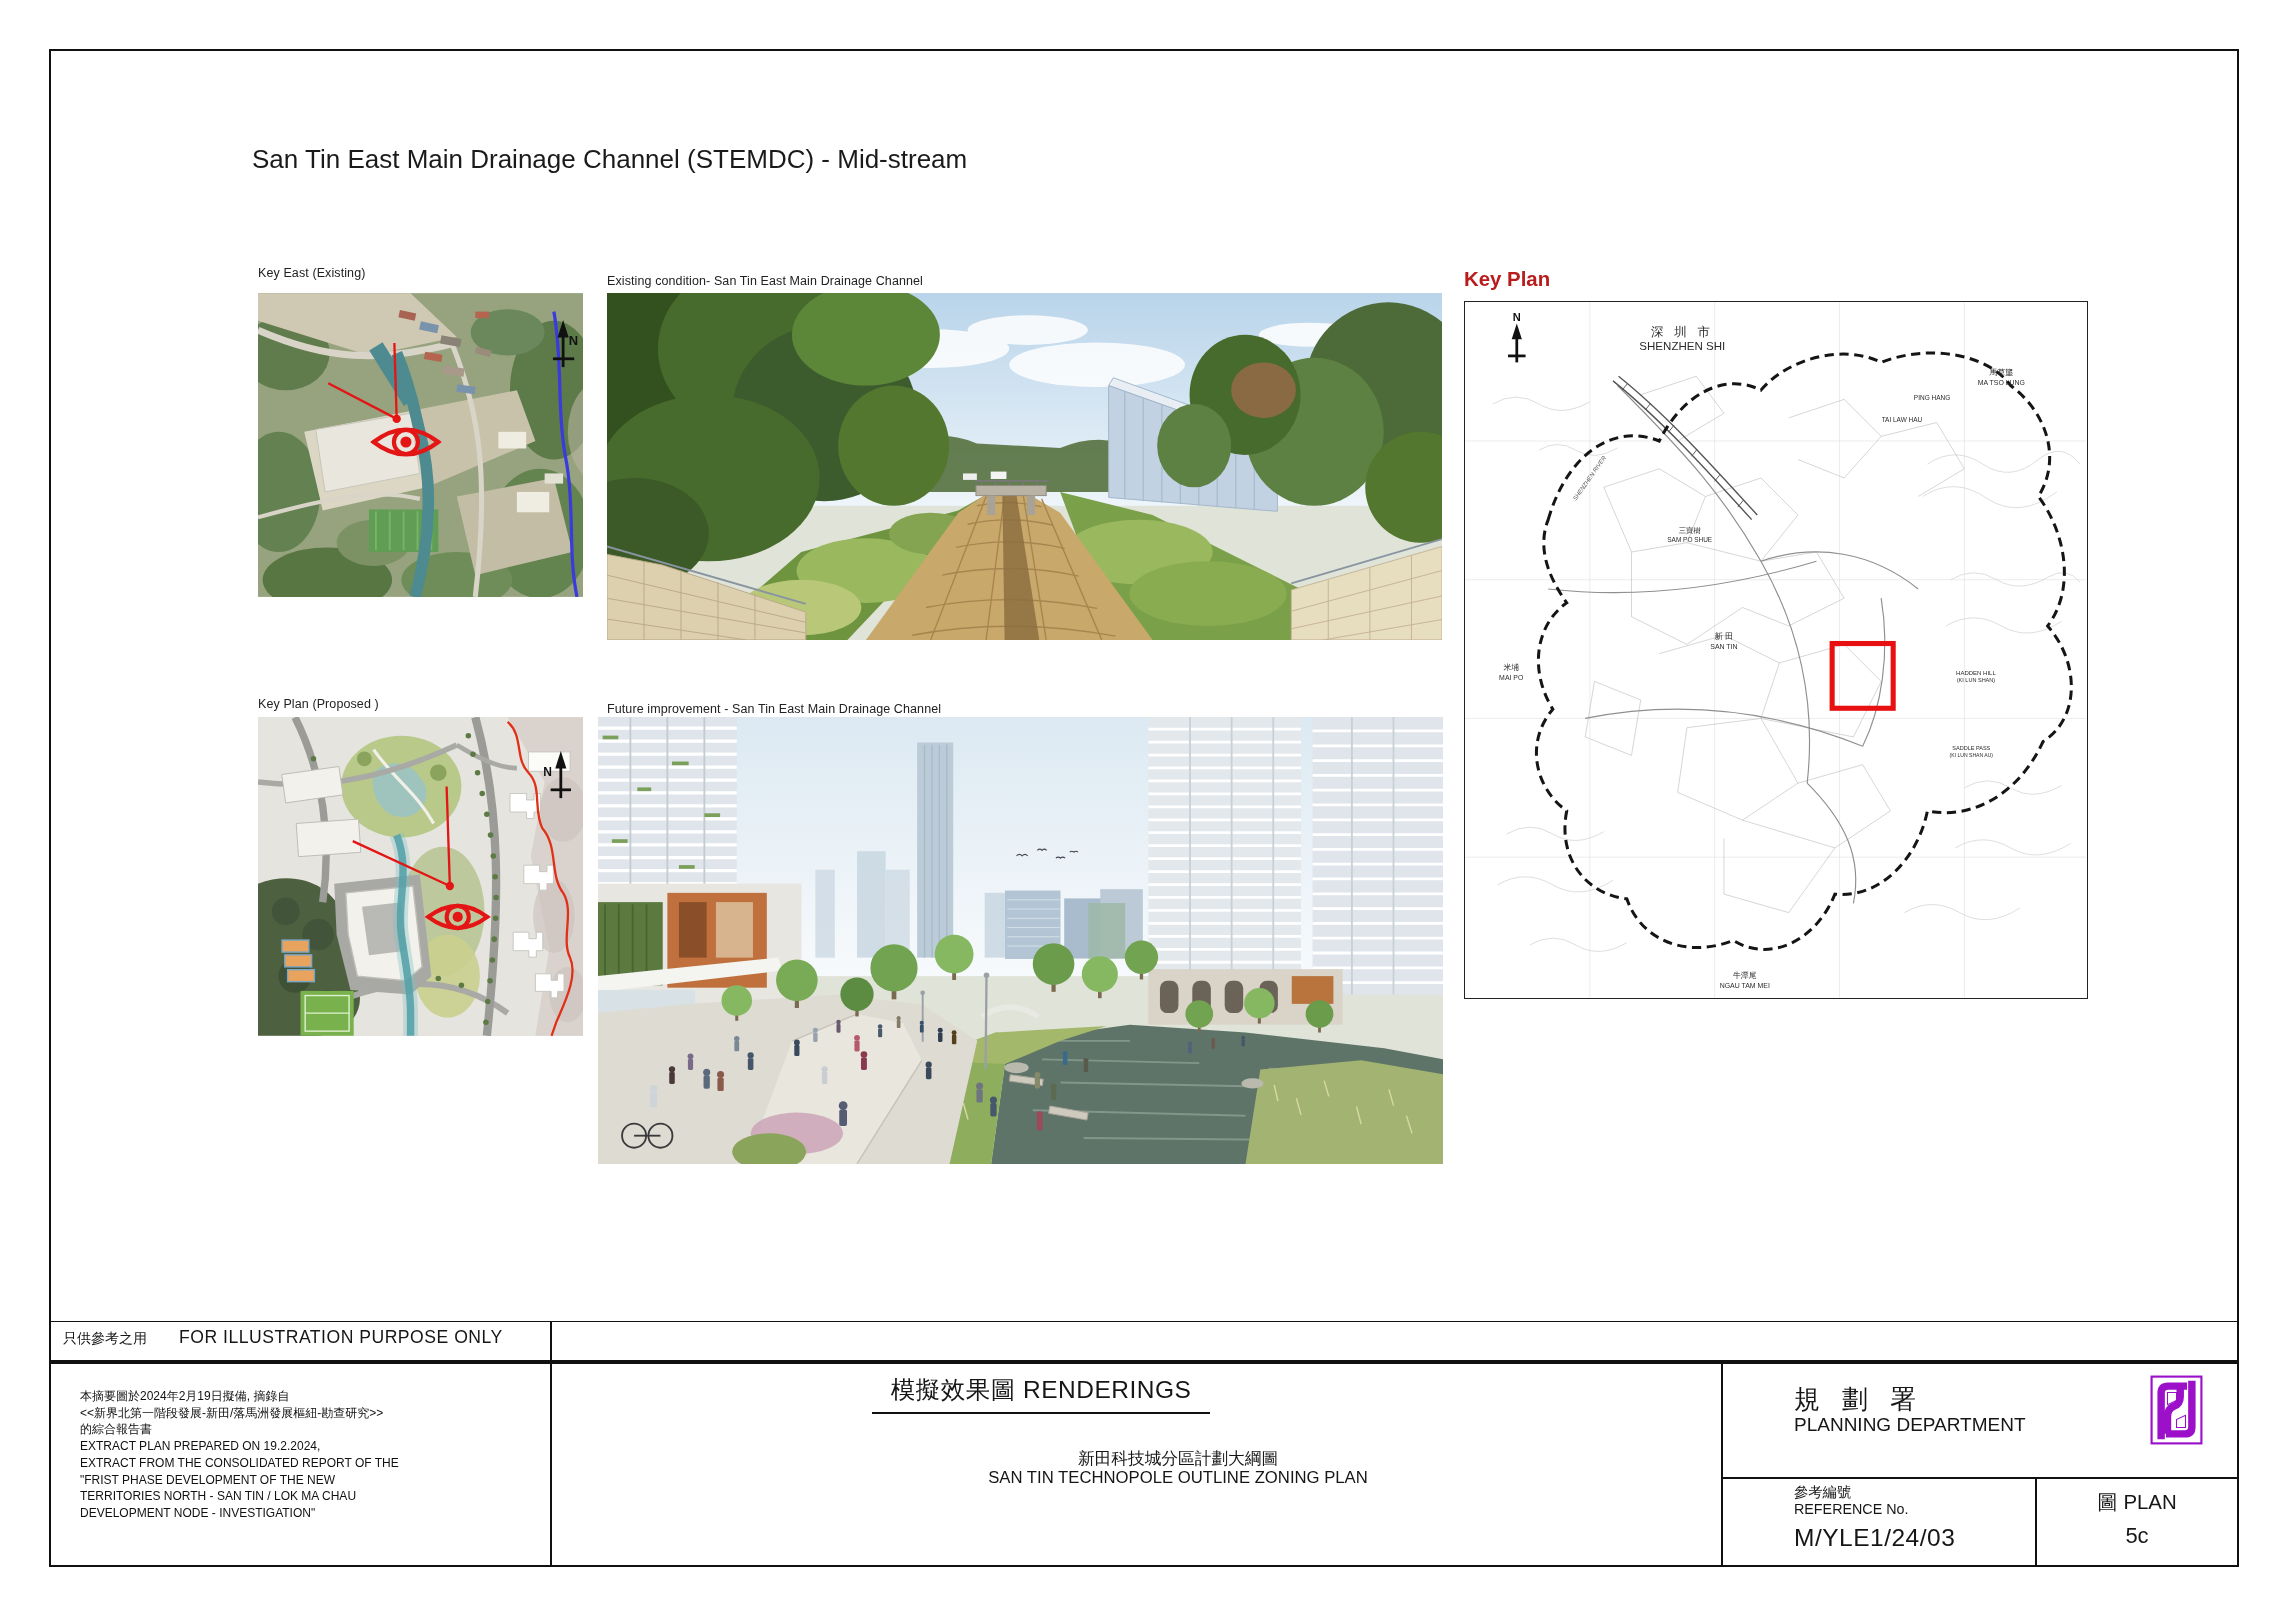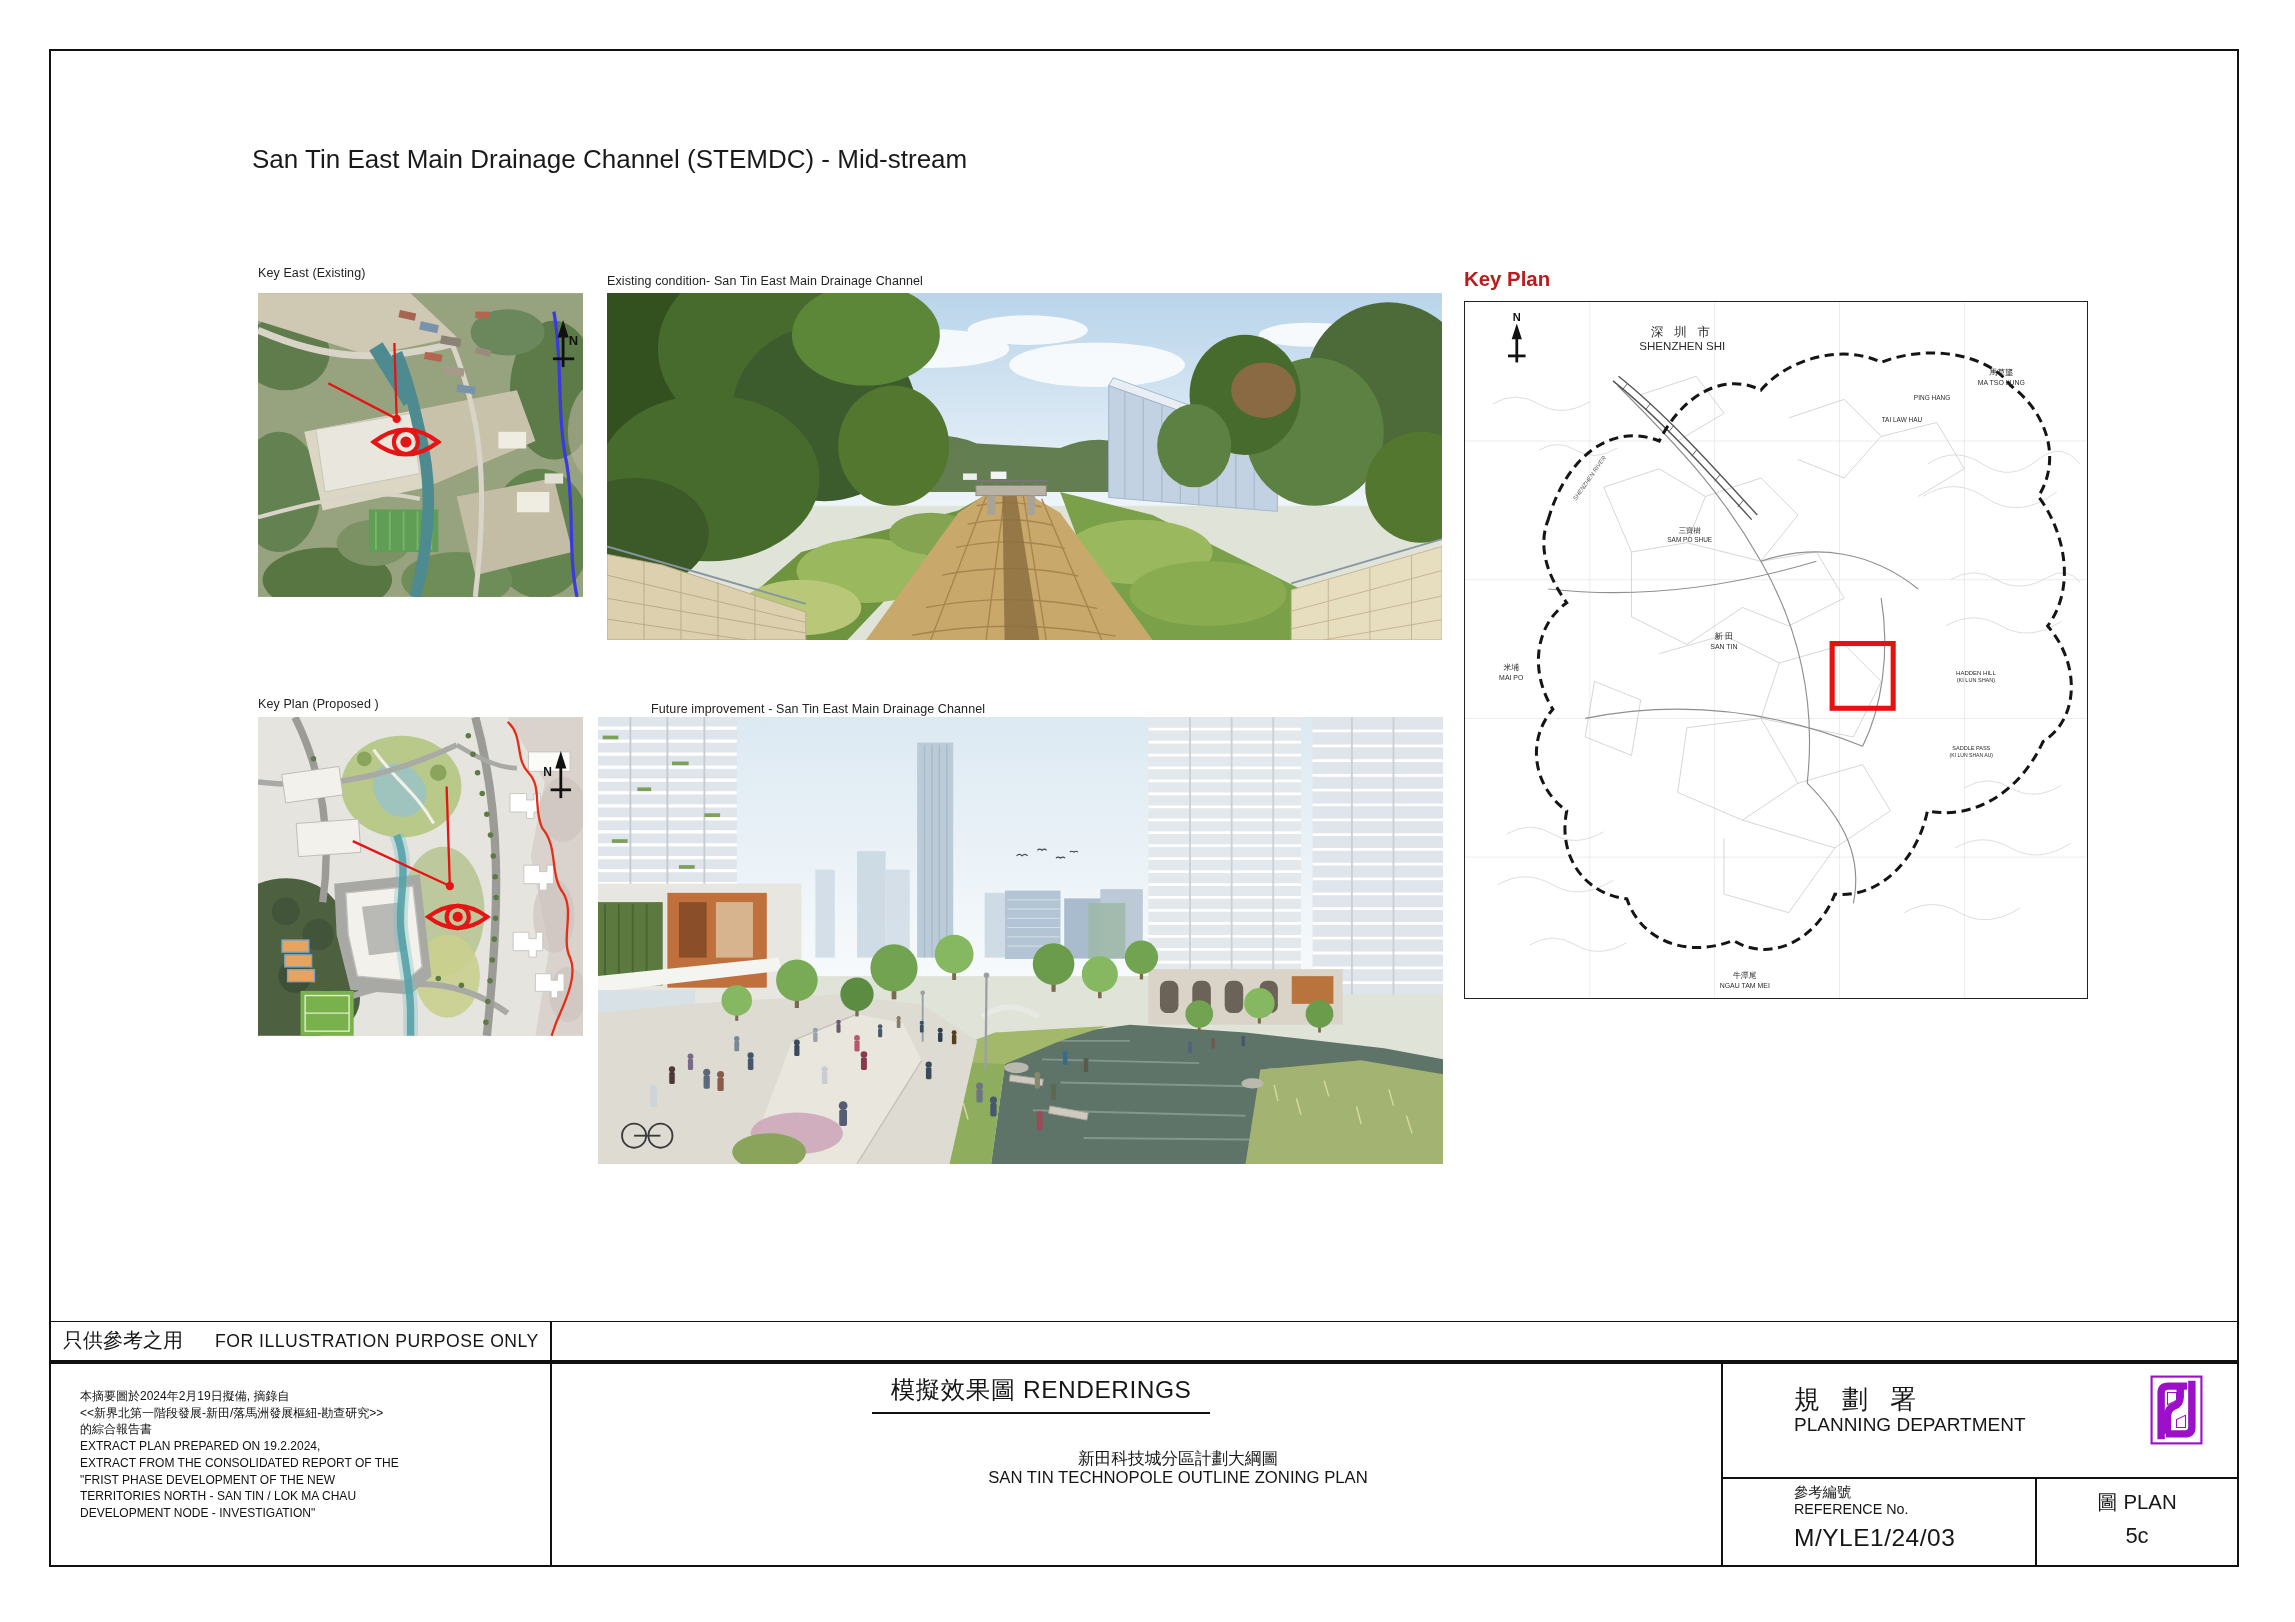--- a/index.html
+++ b/index.html
@@ -6,21 +6,21 @@
   body{width:2295px;height:1623px;position:relative;font-family:"Liberation Sans","DejaVu Sans",sans-serif;color:#161616;}
   .abs{position:absolute;}
   .line{position:absolute;background:#111;}
   .sheet-border{position:absolute;left:49px;top:49px;width:2190px;height:1518px;border:2.8px solid #111;box-sizing:border-box;}
   .panel-label{font-size:12.5px;color:#222;letter-spacing:0.1px;white-space:nowrap;}
   .main-title{font-size:26px;color:#1a1a1a;white-space:nowrap;}
   .keyplan-heading{font-size:20.4px;font-weight:bold;color:#b91c1c;white-space:nowrap;}
   .img-frame{position:absolute;overflow:hidden;background:#dfe3d8;}
   .map-frame{position:absolute;border:1.4px solid #222;box-sizing:border-box;background:#fff;overflow:hidden;}
   .disc-row{position:absolute;left:63px;top:1327px;display:flex;gap:32px;align-items:baseline;}
-  .disc-zh{font-size:20px;font-family:Liberation Mono, monospace;}
+  .disc-zh{font-size:14px;font-family:Liberation Mono, monospace;}
   .disc-en{font-size:17.6px;letter-spacing:0.5px;}
   .notes{position:absolute;left:80px;top:1388px;font-size:12px;line-height:16.7px;color:#111;}
   .center-title-wrap{position:absolute;left:550px;top:1373px;width:982px;text-align:center;}
   .center-title{display:inline-block;font-size:24.5px;letter-spacing:0.5px;border-bottom:2.8px solid #111;padding:0 18.5px 5.6px 18.5px;white-space:nowrap;}
   .center-sub{position:absolute;left:582px;width:1170px;text-align:center;font-size:16.7px;white-space:nowrap;margin-left:11px;}
   .dept-zh{position:absolute;left:1794px;top:1382px;font-size:26px;letter-spacing:7.4px;white-space:nowrap;}
   .dept-en{position:absolute;left:1794px;top:1414px;font-size:19px;white-space:nowrap;}
   .ref-zh{position:absolute;left:1794px;top:1483px;font-size:14.3px;}
   .ref-en{position:absolute;left:1794px;top:1501px;font-size:14.3px;}
   .ref-no{position:absolute;left:1794px;top:1524px;font-size:24.5px;letter-spacing:0.5px;}
@@ -327,21 +327,21 @@
   </g>
   <g>
     <line x1="655" y1="175" x2="655" y2="95" stroke="#111" stroke-width="6"></line>
     <polygon points="655,73 643,111 667,111" fill="#111"></polygon>
     <line x1="633" y1="157" x2="677" y2="157" stroke="#111" stroke-width="6"></line>
     <text x="636" y="128" font-size="26" font-weight="bold" fill="#111" text-anchor="end">N</text>
   </g>
 </svg>
 </div>
 
-<div class="abs panel-label" style="left:607px;top:702px;margin-left:44px;">Future improvement - San Tin East Main Drainage Channel</div>
+<div class="abs panel-label" style="left:607px;top:702px;">Future improvement - San Tin East Main Drainage Channel</div>
 
 <div class="img-frame" style="left:598px;top:717px;width:845px;height:447px;">
 <svg width="845" height="447" viewBox="0 0 1827 966">
   <defs>
     <linearGradient id="skyg2" x1="0" y1="0" x2="0" y2="1">
       <stop offset="0" stop-color="#dce9f2"></stop>
           <stop offset="1" stop-color="#f7fafc"></stop>
     </linearGradient>
     <symbol id="pp" overflow="visible">
           <circle cy="-19" r="4.5"></circle>

